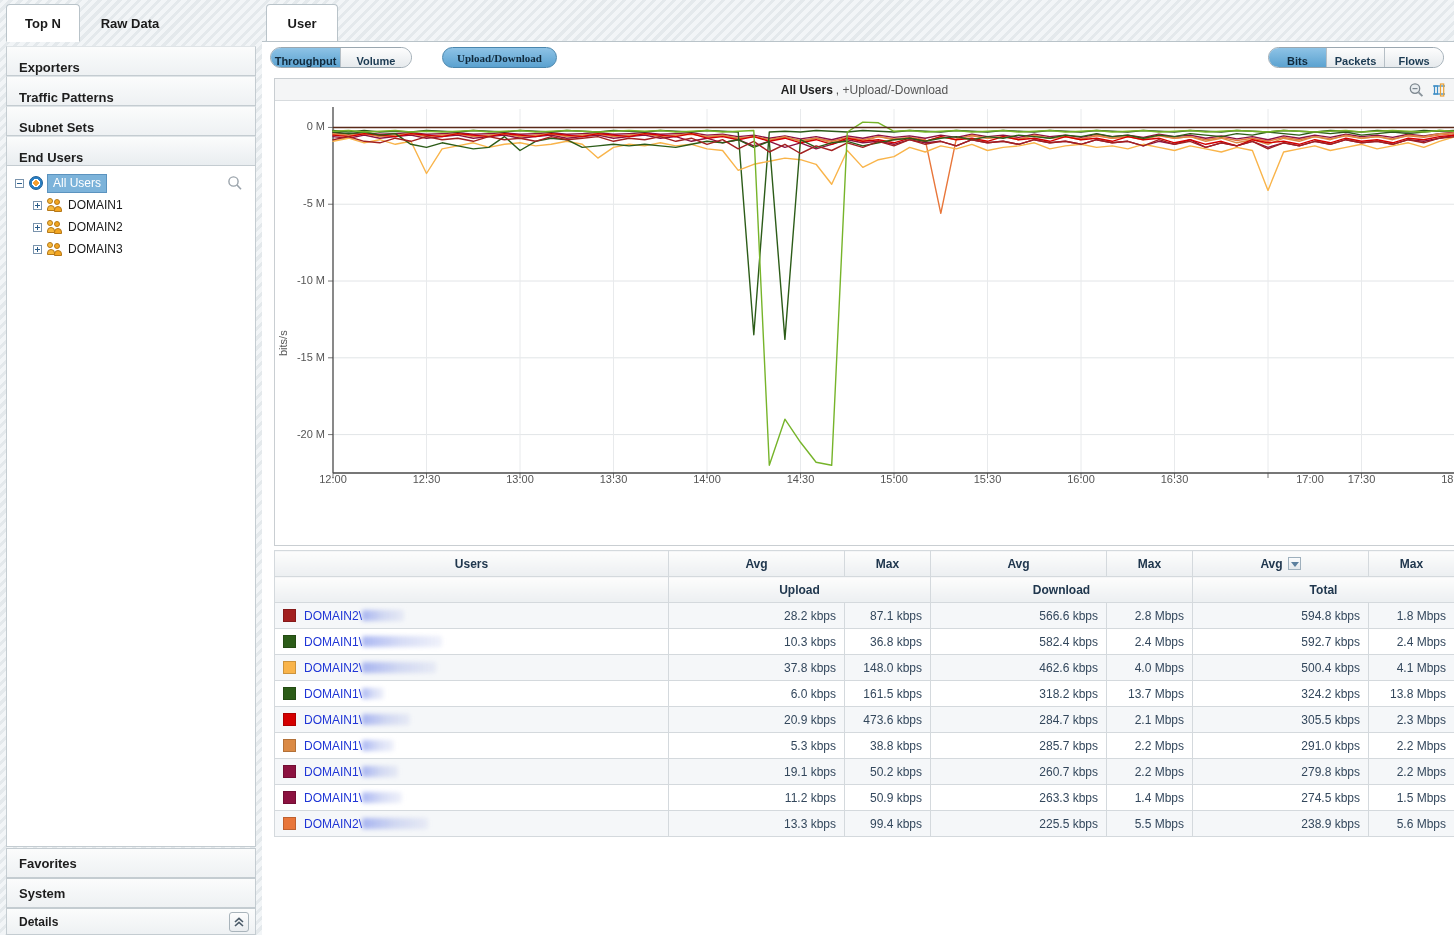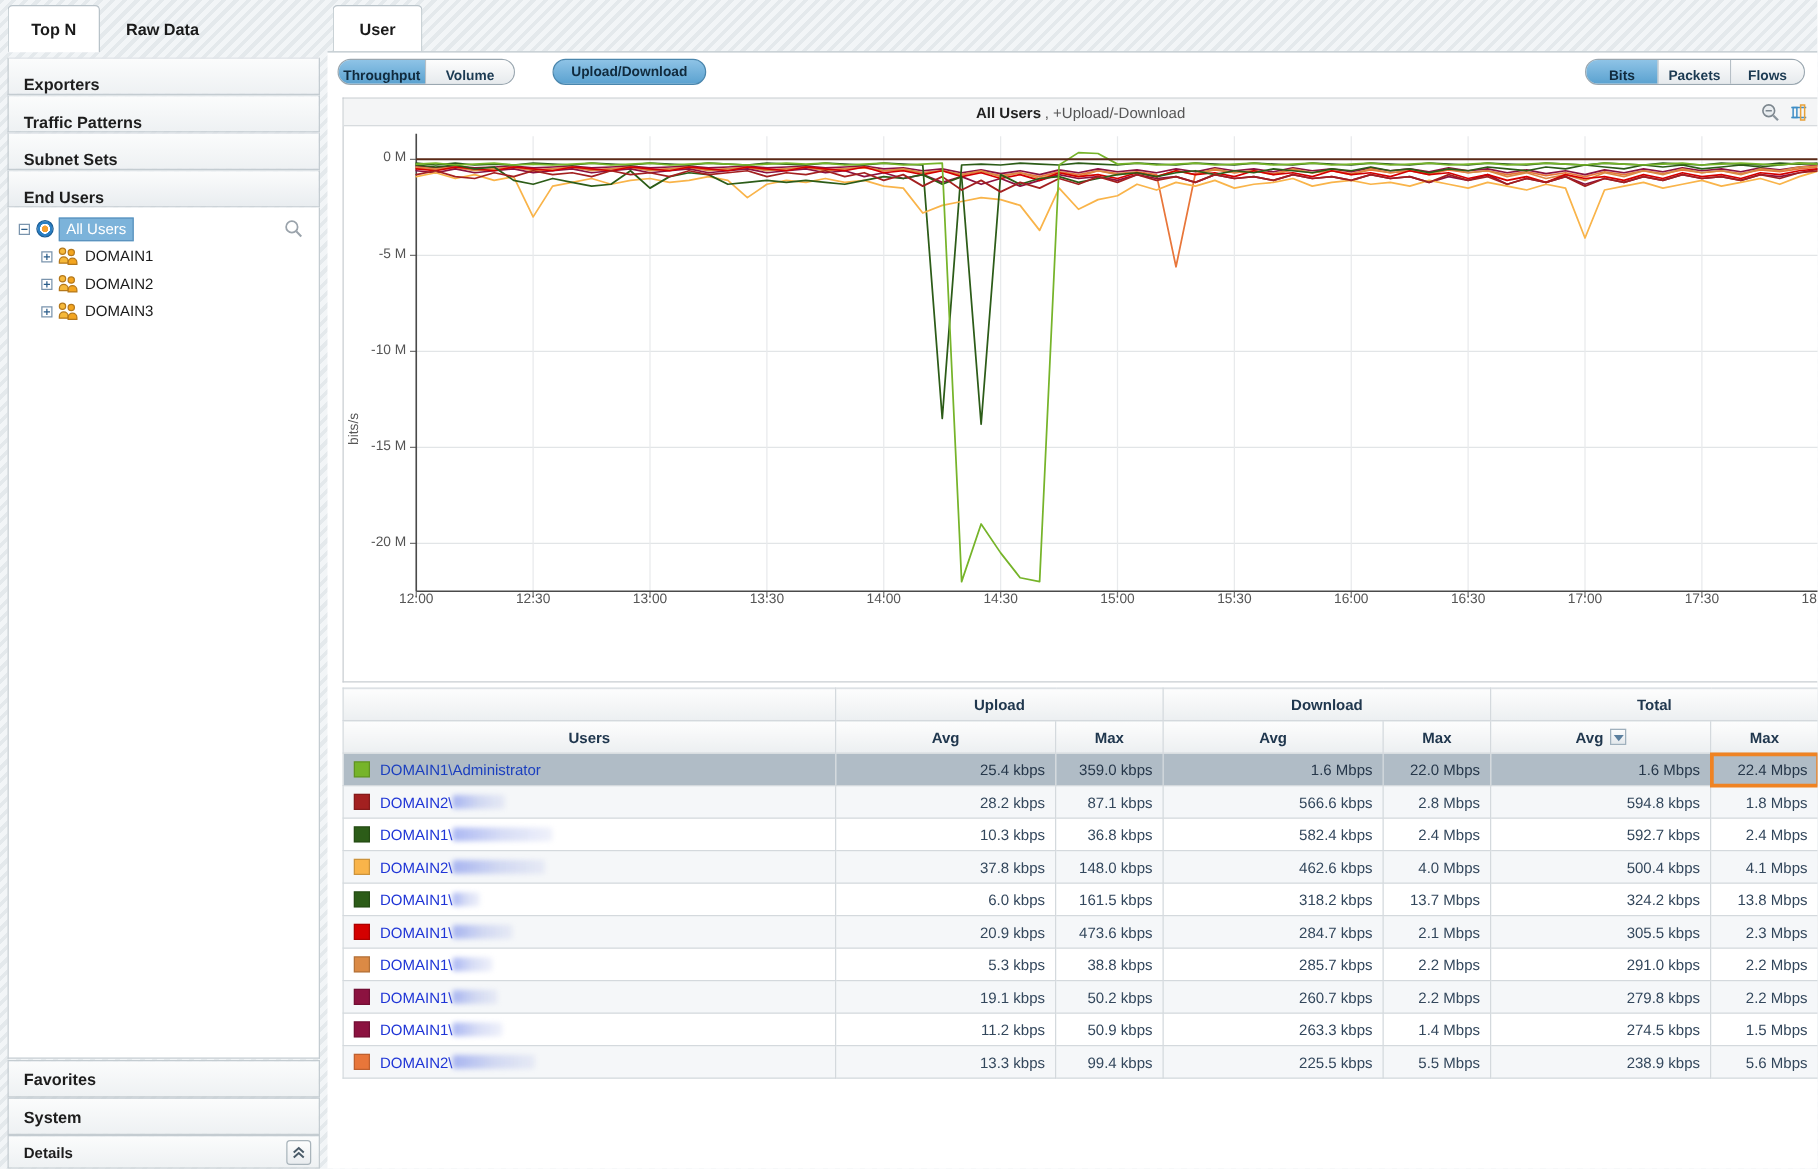--- a/index.html
+++ b/index.html
@@ -167,20 +167,21 @@
   }
   #seg-tv { left: 8px; top: 5px; }
   #seg-tv .seg { width: 70px; }
   #btn-updown {
     position: absolute; left: 180px; top: 5px; height: 21px;
     border-radius: 11px; border: 1px solid #4a86ad;
     background: linear-gradient(to bottom,#8ec3e6,#5ba2d0);
     display: flex; align-items: center; justify-content: center;
     padding: 0 14px; font-size: 11px; font-weight: bold; color: #102a3d;
     cursor: pointer;
+    font-family: Liberation Serif, serif;
   }
   #seg-units { right: 10px; top: 5px; }
   #seg-units .seg { width: 58px; }
 
   
   #chart-box {
     position: absolute; left: 12px; top: 36px; width: 1180px; height: 468px;
     border: 1px solid #c9ced2; border-right: none;
     background: #ffffff;
   }
@@ -419,21 +420,21 @@
               <div class="xtick" style="left: 32px;">12:00</div>
               <div class="xtick" style="left: 125.5px;">12:30</div>
               <div class="xtick" style="left: 219px;">13:00</div>
               <div class="xtick" style="left: 312.5px;">13:30</div>
               <div class="xtick" style="left: 406px;">14:00</div>
               <div class="xtick" style="left: 499.5px;">14:30</div>
               <div class="xtick" style="left: 593px;">15:00</div>
               <div class="xtick" style="left: 686.5px;">15:30</div>
               <div class="xtick" style="left: 780px;">16:00</div>
               <div class="xtick" style="left: 873.5px;">16:30</div>
-              <div class="xtick" style="left: 967px;">17:00</div>
+              <div class="xtick" style="left: 1009px;">17:00</div>
               <div class="xtick" style="left: 1060.5px;">17:30</div>
               <div class="xtick" style="left: 1154px;">18:00</div>
             </div>
           <svg id="plot-svg" width="1180" height="446">
               <line x1="58" y1="26.430379746835442" x2="1180" y2="26.430379746835442" stroke="#e2e5e7" stroke-width="1"></line>
               <line x1="53" y1="26.430379746835442" x2="58" y2="26.430379746835442" stroke="#777" stroke-width="1"></line>
               <line x1="58" y1="103.22362869198314" x2="1180" y2="103.22362869198314" stroke="#e2e5e7" stroke-width="1"></line>
               <line x1="53" y1="103.22362869198314" x2="58" y2="103.22362869198314" stroke="#777" stroke-width="1"></line>
               <line x1="58" y1="180.0168776371308" x2="1180" y2="180.0168776371308" stroke="#e2e5e7" stroke-width="1"></line>
               <line x1="53" y1="180.0168776371308" x2="58" y2="180.0168776371308" stroke="#777" stroke-width="1"></line>
@@ -488,45 +489,36 @@
             <col style="width:394px">
               <col style="width:176px">
               <col style="width:86px">
             <col style="width:176px">
               <col style="width:86px">
               <col style="width:176px">
               <col style="width:86px">
           </colgroup>
           <thead>
             <tr>
-              <th class="blank"></th>
-              <th class="grp" colspan="2">Upload</th>
-              <th class="grp" colspan="2">Download</th>
-              <th class="grp" colspan="2">Total</th>
-            </tr>
-            <tr>
               <th>Users</th>
               <th>Avg</th>
               <th>Max</th>
               <th>Avg</th>
               <th>Max</th>
               <th><span>Avg</span><span class="sortarrow"></span></th>
               <th>Max</th>
             </tr>
+            <tr>
+              <th class="blank"></th>
+              <th class="grp" colspan="2">Upload</th>
+              <th class="grp" colspan="2">Download</th>
+              <th class="grp" colspan="2">Total</th>
+            </tr>
           </thead>
           <tbody id="table-body">
-              <tr class="selected rowA">
-                <td class="userscell"><span class="swatch" style="background: rgb(118, 180, 42);"></span><a>DOMAIN1\Administrator</a></td>
-                <td class="num">25.4 kbps</td>
-                <td class="num">359.0 kbps</td>
-                <td class="num">1.6 Mbps</td>
-                <td class="num">22.0 Mbps</td>
-                <td class="num">1.6 Mbps</td>
-                <td class="num hl-cell">22.4 Mbps</td>
-              </tr>
               <tr class="rowB">
                 <td class="userscell"><span class="swatch" style="background: rgb(163, 32, 32);"></span><a>DOMAIN2\</a><span class="redact" style="width: 42px;"></span></td>
                 <td class="num">28.2 kbps</td>
                 <td class="num">87.1 kbps</td>
                 <td class="num">566.6 kbps</td>
                 <td class="num">2.8 Mbps</td>
                 <td class="num">594.8 kbps</td>
                 <td class="num">1.8 Mbps</td>
               </tr>
               <tr class="rowA">

